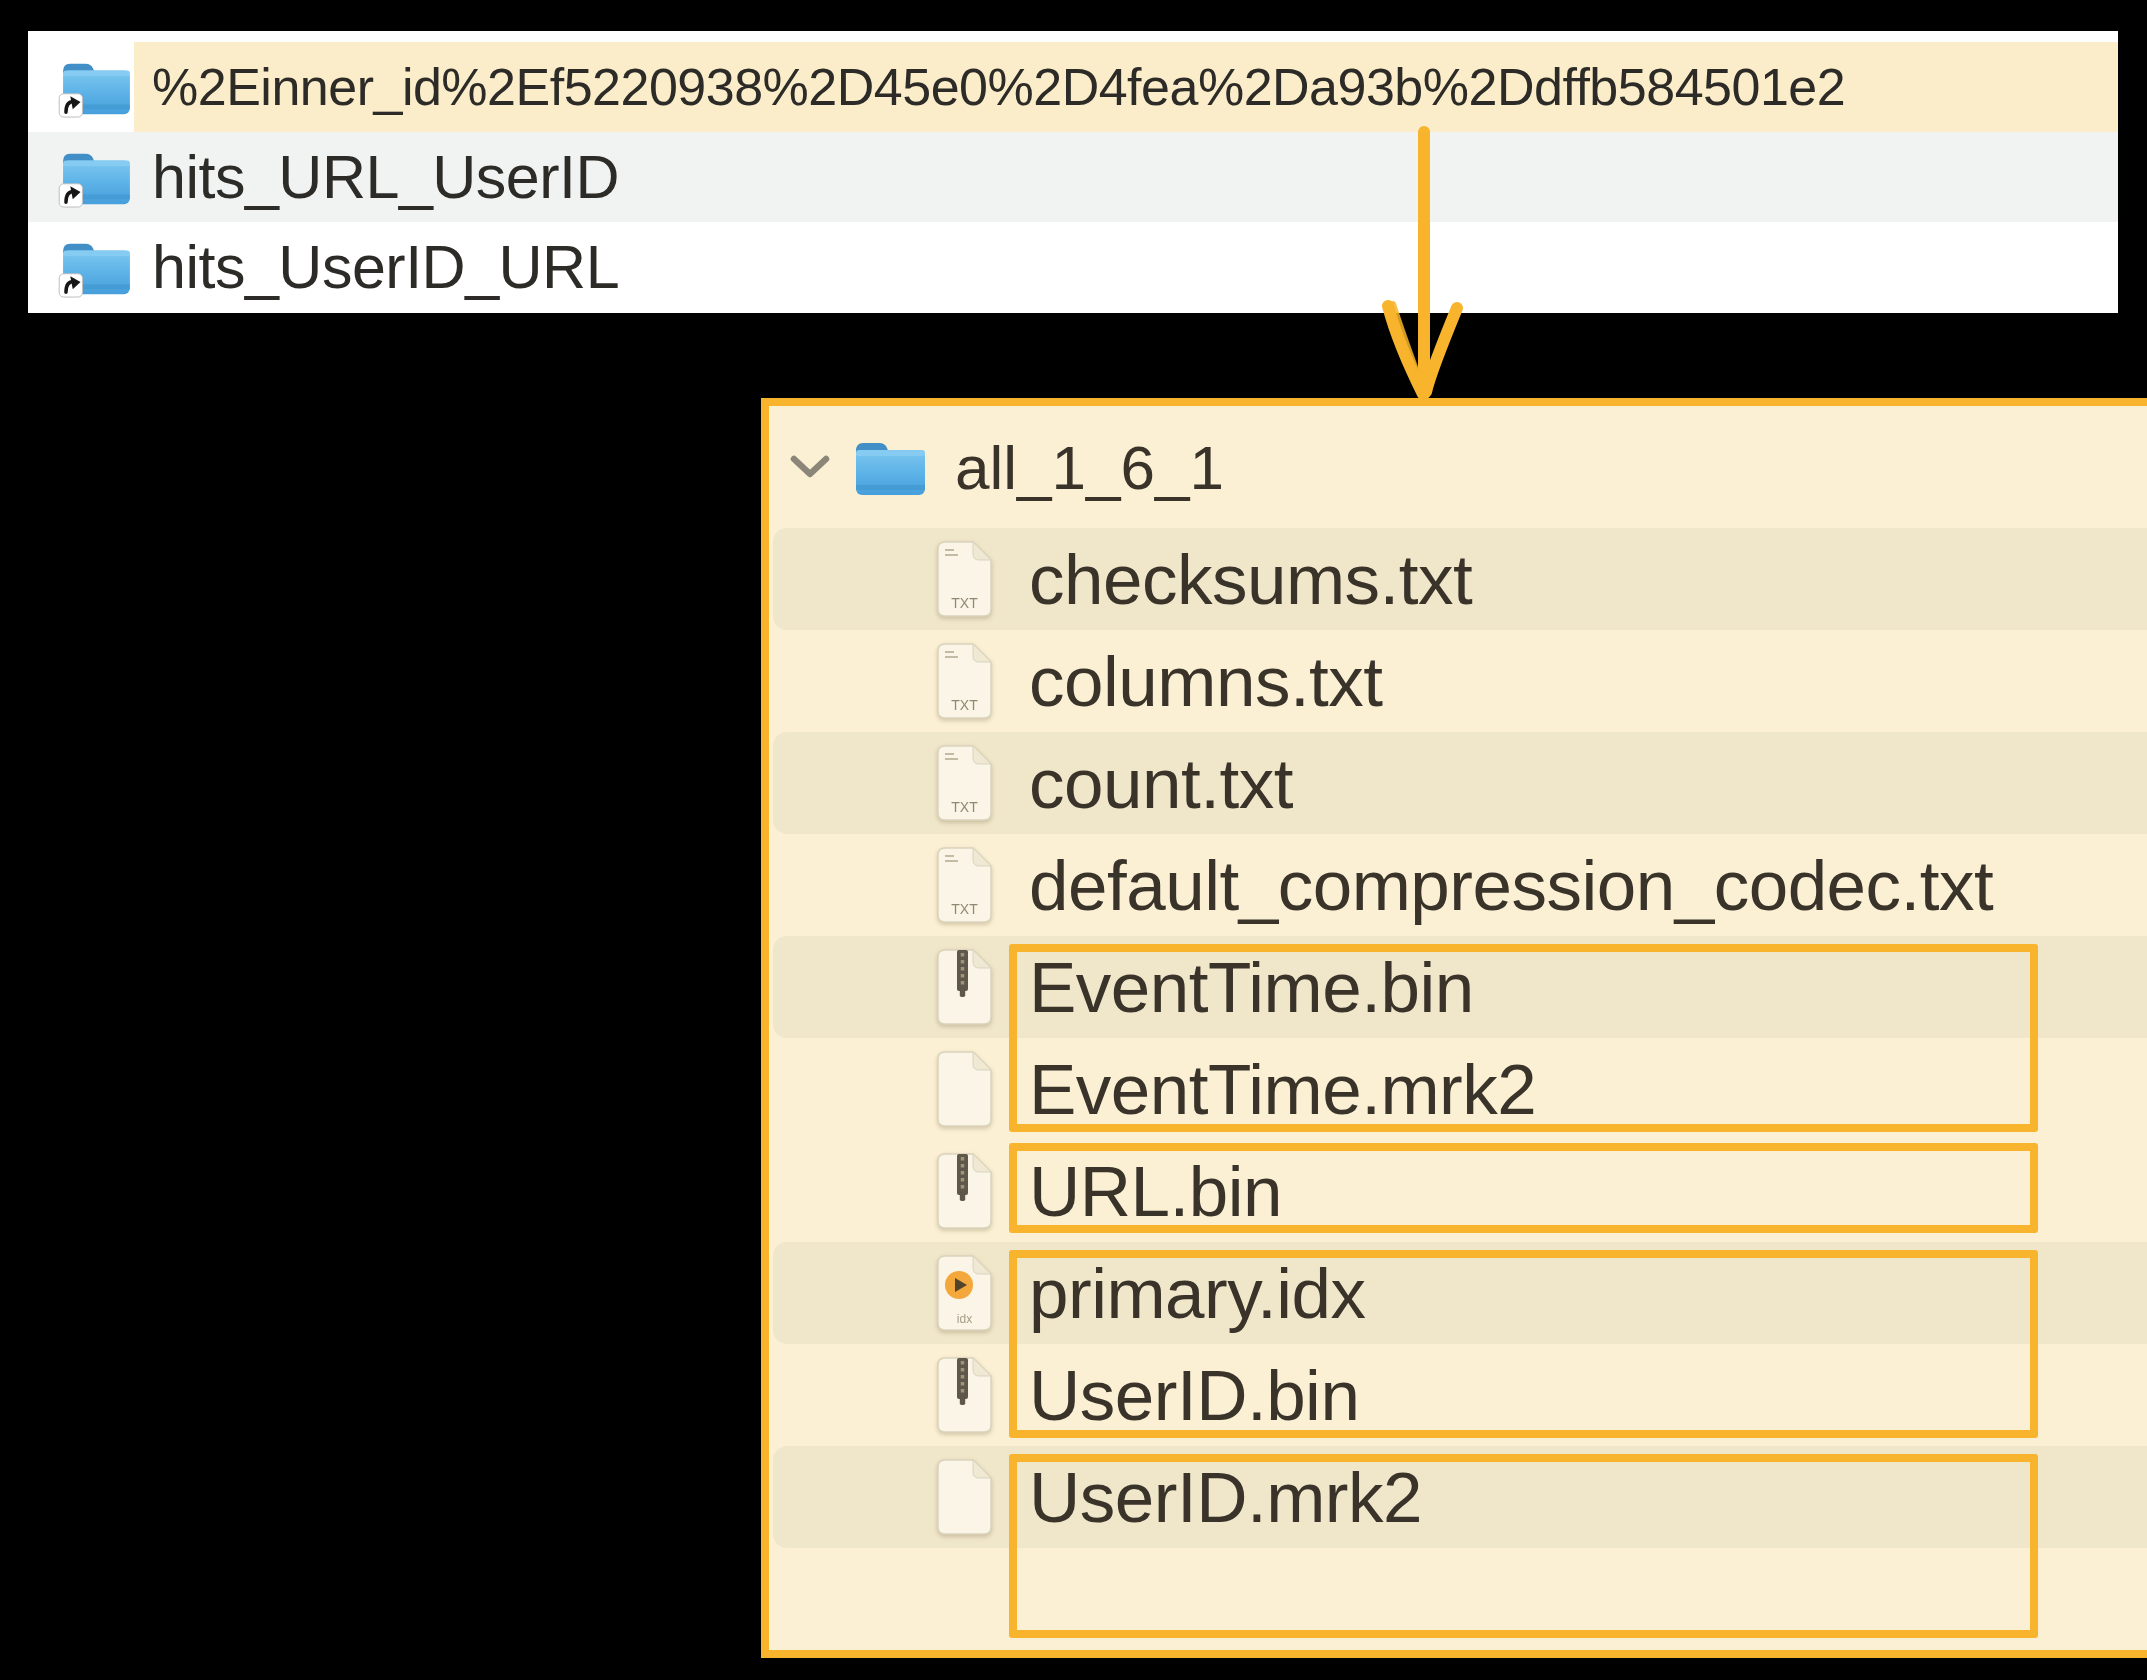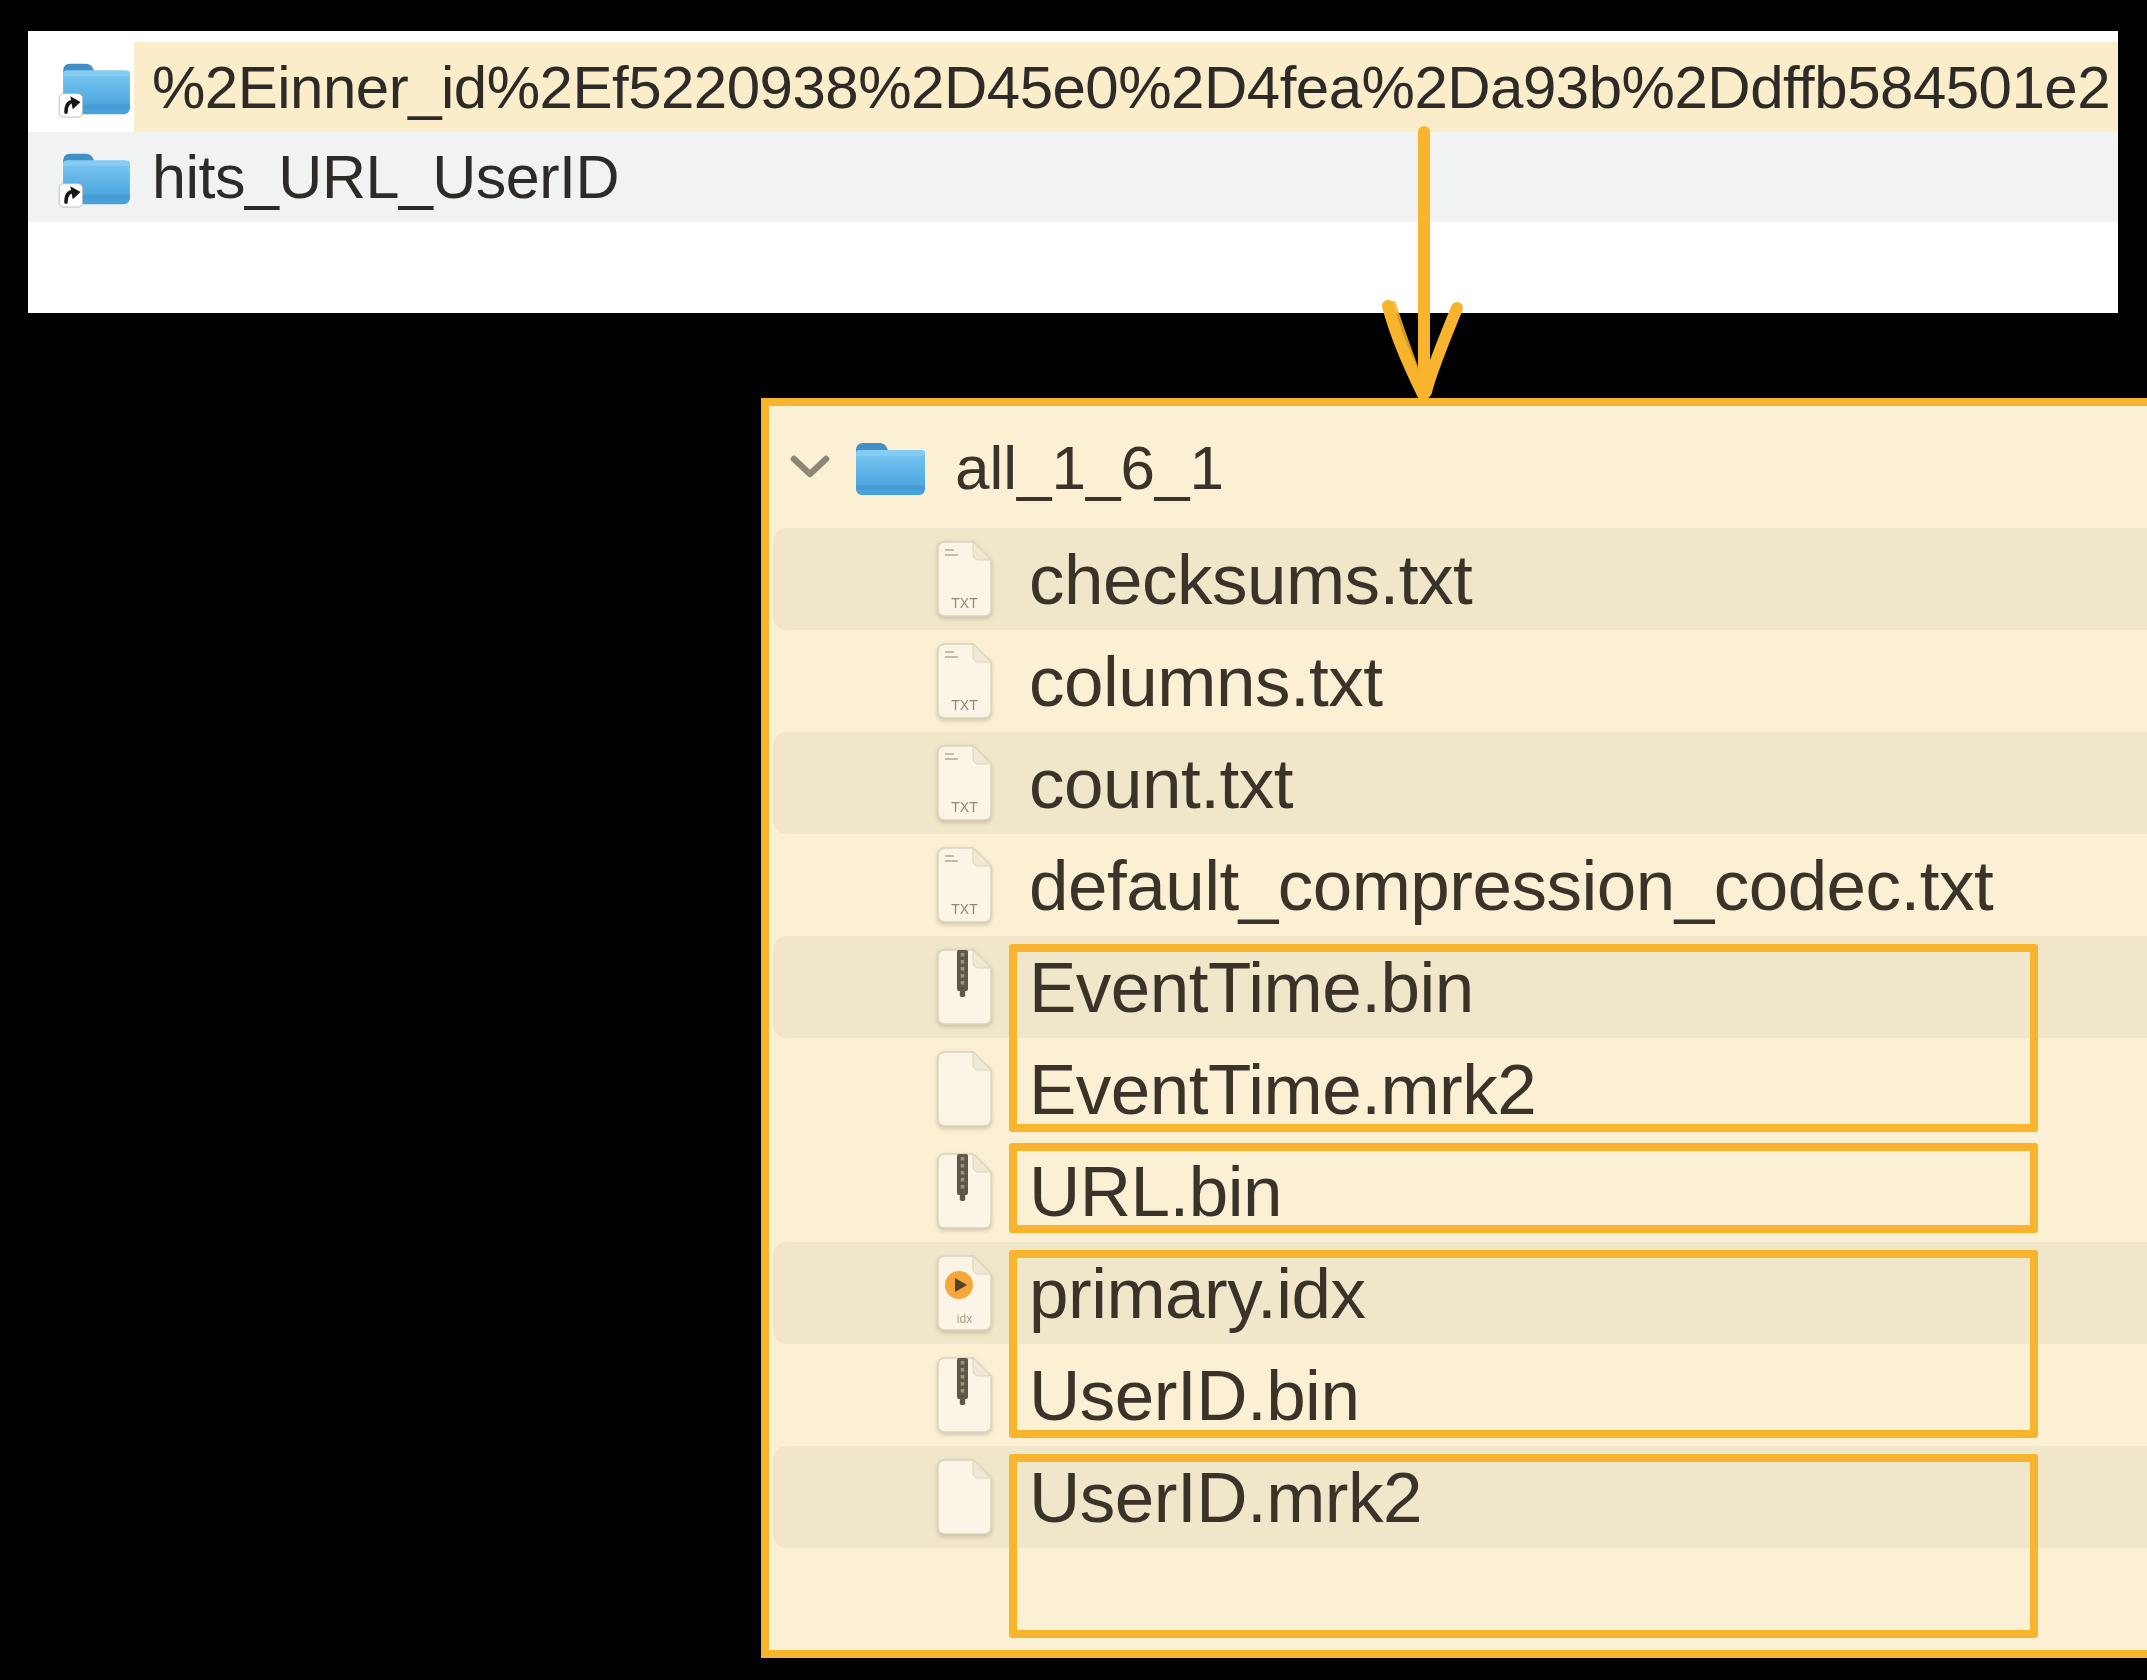--- a/index.html
+++ b/index.html
@@ -18,21 +18,21 @@
   
   .top-panel{position:absolute;left:28px;top:31px;width:2090px;height:282px;background:#fff;
              padding-top:11px;box-sizing:border-box;}
   .tp-row{position:relative;height:90px;}
   .tp-row.gray{background:var(--gray);padding-left:41px;}
   .tp-highlight{display:none;position:absolute;left:106px;right:0;top:0;bottom:0;background:var(--sel);}
   .tp-row.highlighted .tp-highlight{display:block;}
   .tp-row .alias-folder{position:absolute;left:30px;top:50%;transform:translateY(-50%);}
   .tp-name{position:absolute;left:124px;top:50%;transform:translateY(-50%);
            font-size:61px;color:var(--ink-top);white-space:nowrap;letter-spacing:-0.5px;}
-  .tp-row.dense .tp-name{font-size:60px;}
+  .tp-row.dense .tp-name{font-size:52px;}
 
   
   .flow-arrow{position:absolute;left:1380px;top:126px;}
 
   
   .finder-panel{position:absolute;left:761px;top:398px;width:1526px;height:1260px;
                 background:var(--panel);border:8px solid var(--accent);box-sizing:border-box;}
   .header-row{position:relative;height:122px;}
   .chevron{position:absolute;left:20px;top:50%;transform:translateY(-50%);cursor:default;}
   .header-row .folder-svg{position:absolute;left:82px;top:50%;transform:translateY(-50%);}
@@ -84,20 +84,35 @@
       <rect x="5" y="15" width="69" height="45" rx="6" fill="url(#gradFolder)"></rect>
       <rect x="5" y="15" width="69" height="6" rx="3" fill="#86CBF1"></rect>
       <rect x="5" y="50" width="69" height="5" fill="#3F93CC" opacity="0.55"></rect>
       <g>
         <rect x="1" y="39" width="24" height="24" rx="4.5" fill="#FFFFFF" stroke="#BDBDBD" stroke-width="1"></rect>
         <path d="M8 58 Q8 47 16 47" stroke="#161616" stroke-width="3.6" fill="none" stroke-linecap="round"></path>
         <path d="M12.5 41.5 L23 47.5 L15 55 Z" fill="#161616"></path>
       </g>
     </svg>
     <span class="tp-name">hits_URL_UserID</span>
+  </div>
+        <div class="tp-row">
+
+    <svg class="alias-folder" width="76" height="62" viewBox="0 0 78 64">
+      <path d="M5 16 Q5 8 12 8 H28 Q34 8 36 13 L38 18 H5 Z" fill="#418FC6"></path>
+      <rect x="5" y="15" width="69" height="45" rx="6" fill="url(#gradFolder)"></rect>
+      <rect x="5" y="15" width="69" height="6" rx="3" fill="#86CBF1"></rect>
+      <rect x="5" y="50" width="69" height="5" fill="#3F93CC" opacity="0.55"></rect>
+      <g>
+        <rect x="1" y="39" width="24" height="24" rx="4.5" fill="#FFFFFF" stroke="#BDBDBD" stroke-width="1"></rect>
+        <path d="M8 58 Q8 47 16 47" stroke="#161616" stroke-width="3.6" fill="none" stroke-linecap="round"></path>
+        <path d="M12.5 41.5 L23 47.5 L15 55 Z" fill="#161616"></path>
+      </g>
+    </svg>
+    <span class="tp-name">hits_UserID_URL</span>
   </div>
       </div>
   </section>
 
   <svg class="flow-arrow" width="90" height="276" viewBox="0 0 90 276" fill="none">
     <path d="M44 6 L44 268" stroke="var(--accent)" stroke-width="12" stroke-linecap="round"></path>
     <path d="M8 180 C17 214 34 250 43 268" stroke="var(--accent)" stroke-width="12" stroke-linecap="round"></path>
     <path d="M77 182 C63 216 50 248 46 266" stroke="var(--accent)" stroke-width="12" stroke-linecap="round"></path>
     <path d="M13 178 C20 200 28 222 36 244" stroke="var(--accent)" stroke-width="6" stroke-linecap="round" opacity="0.85"></path>
   </svg>

